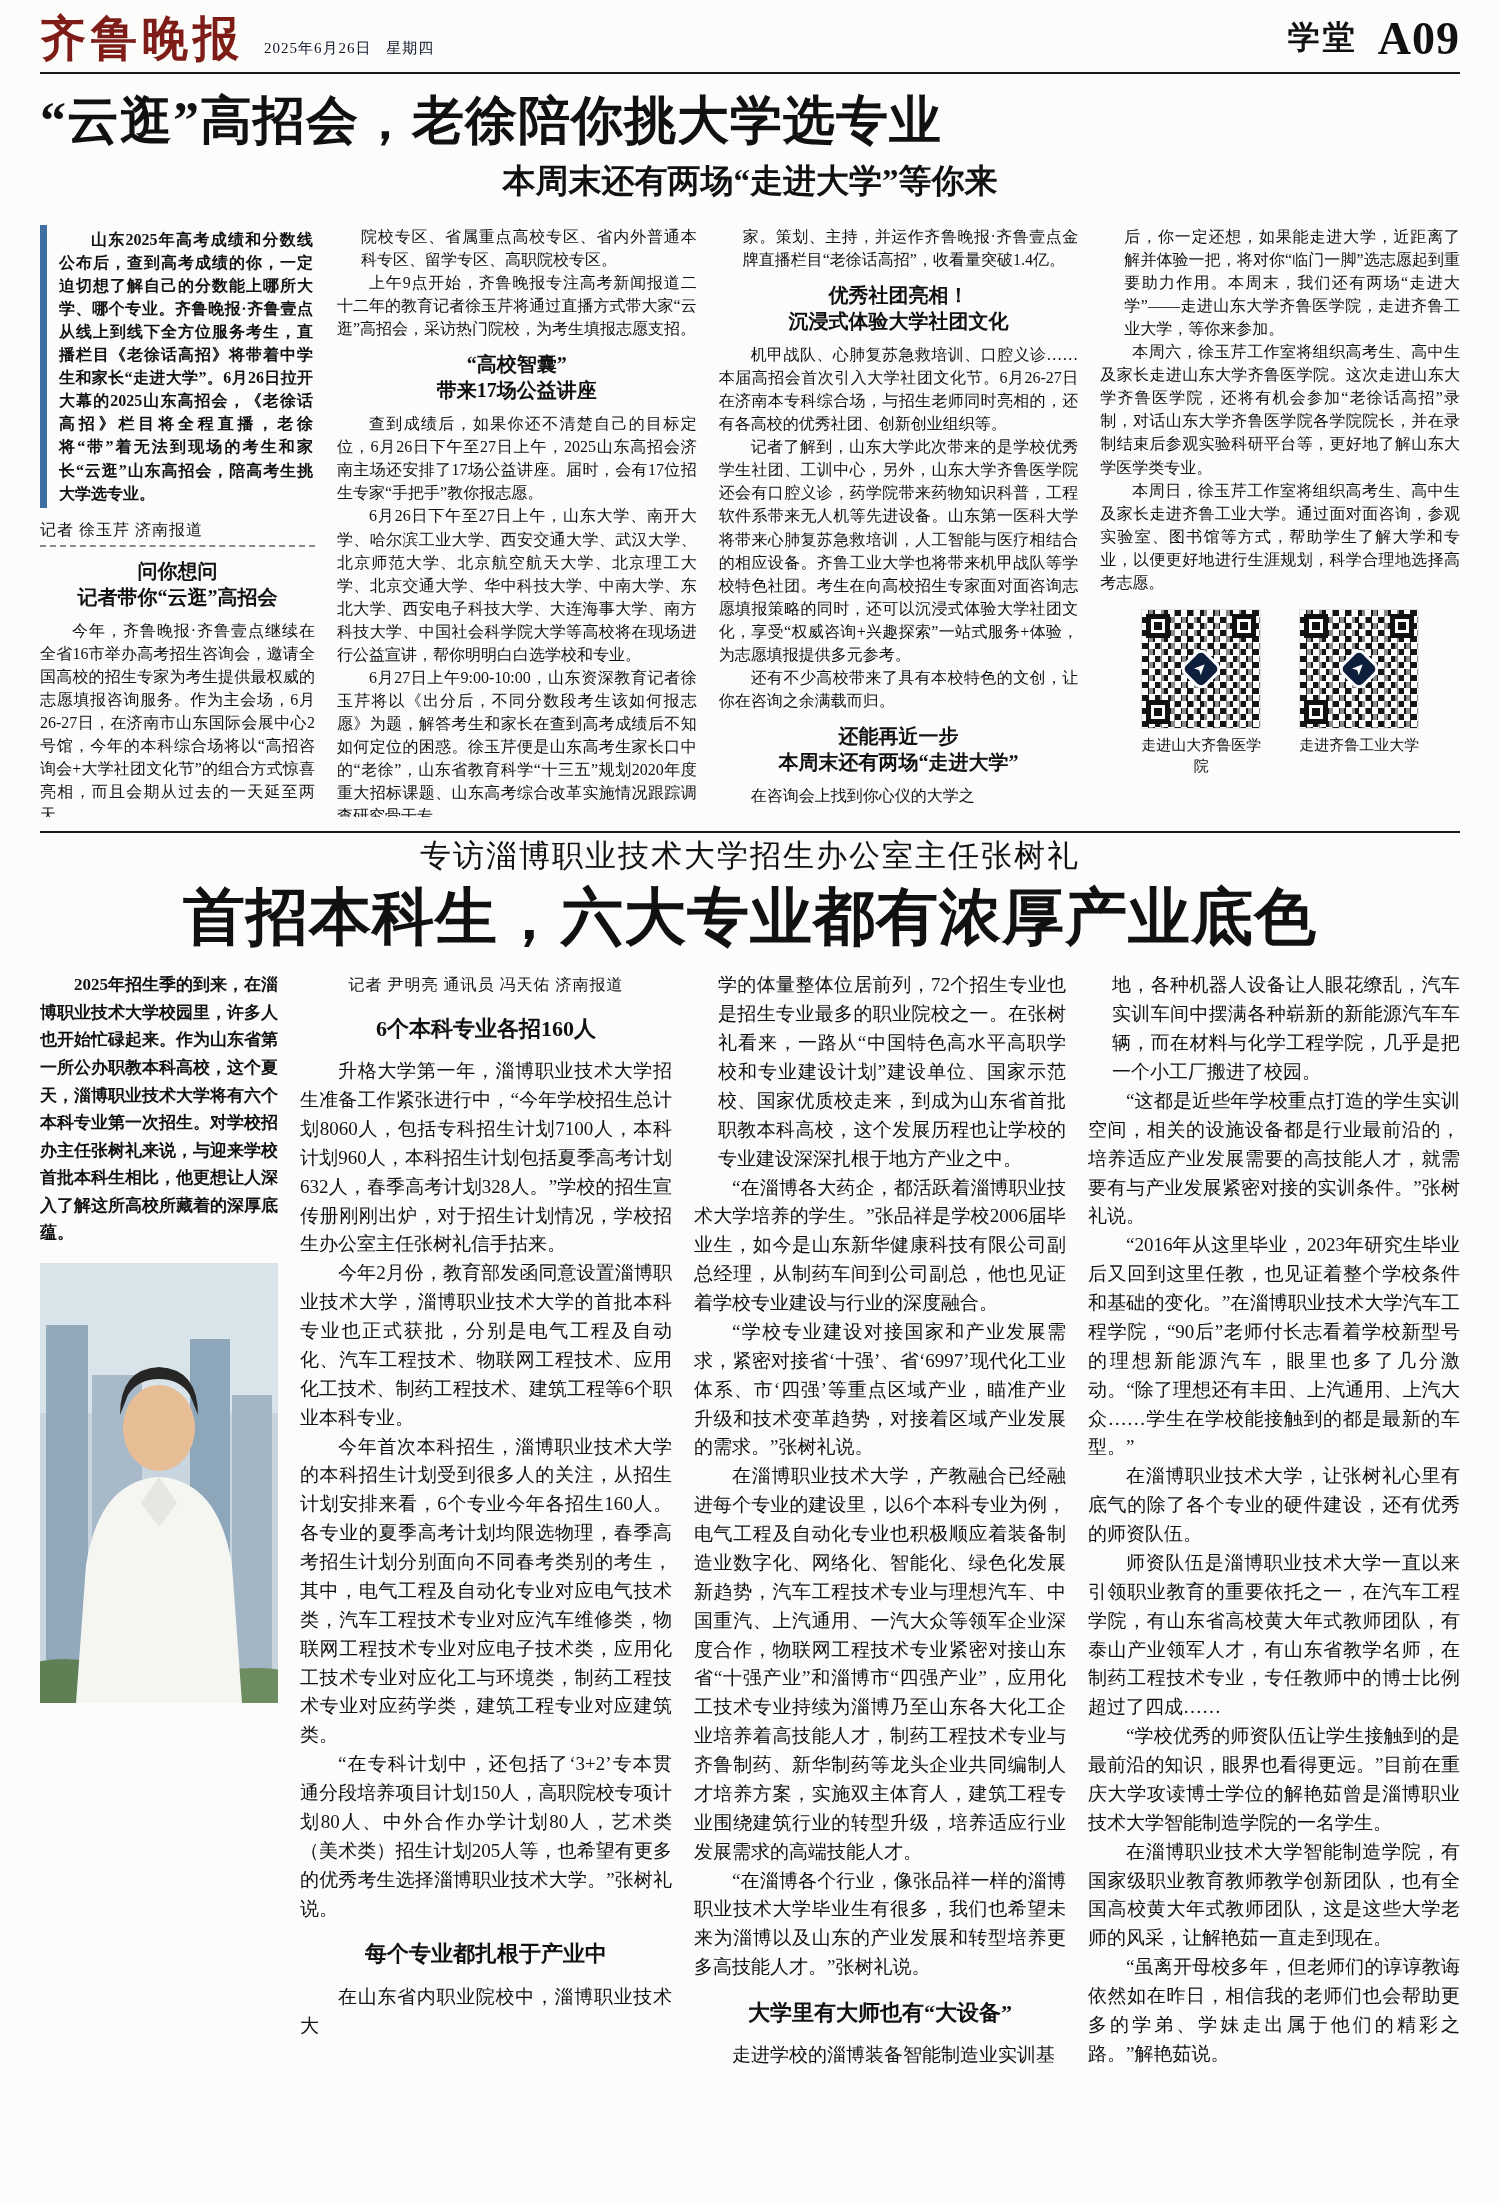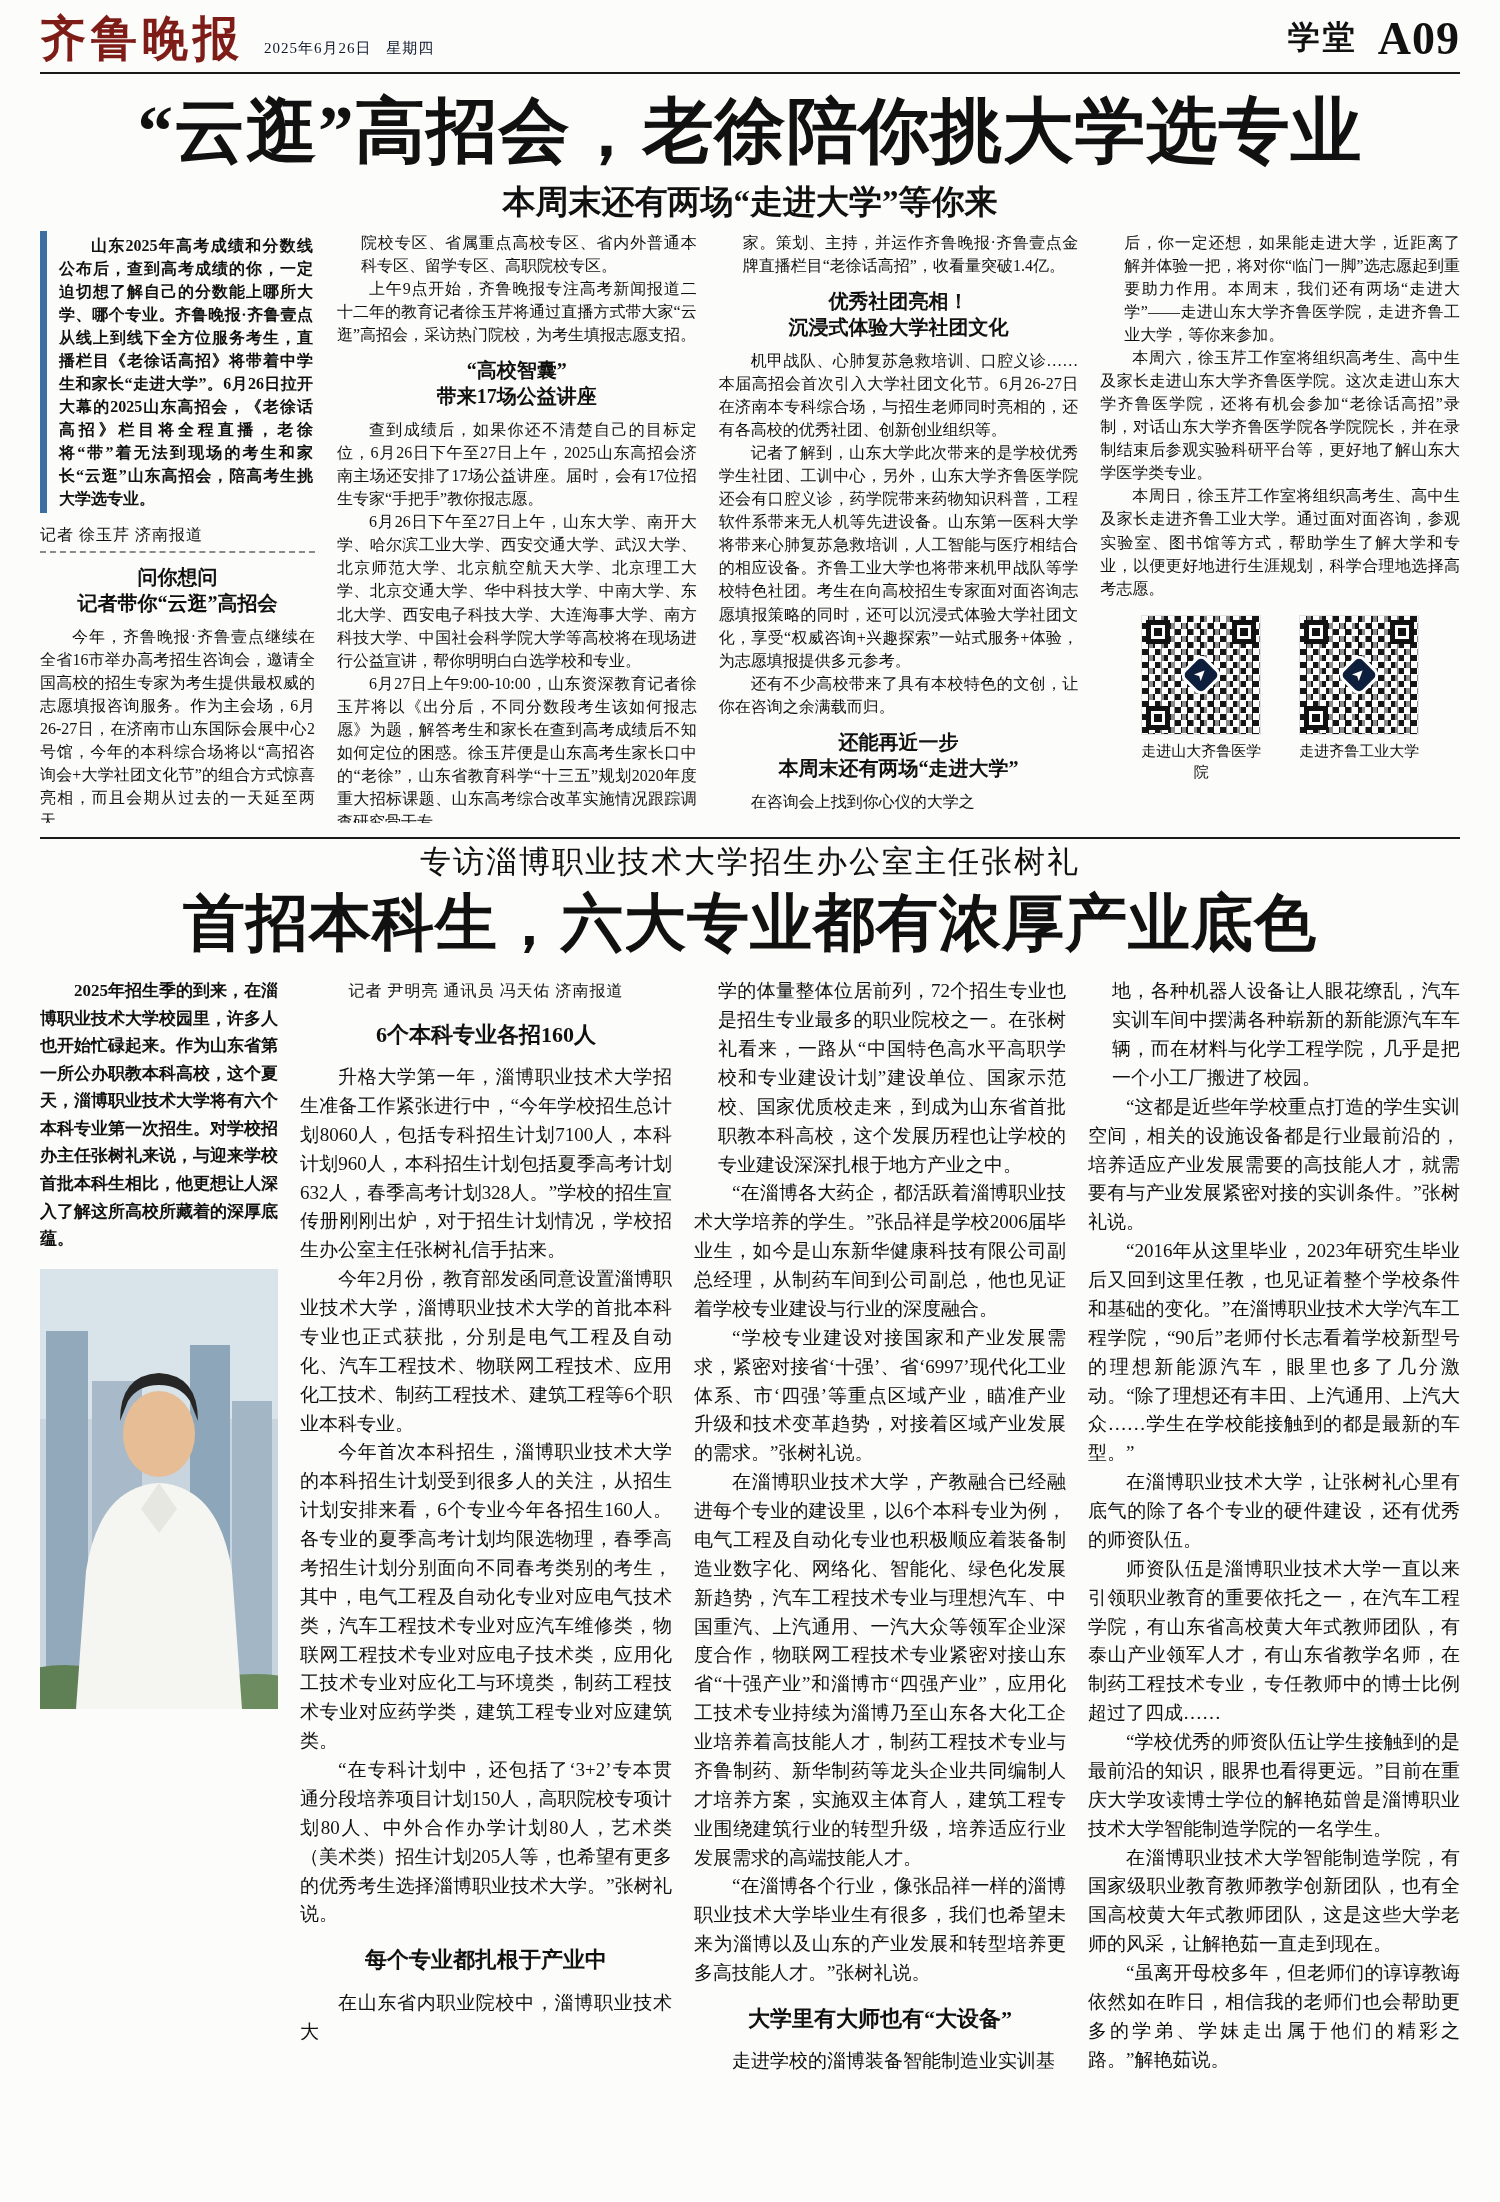--- a/index.html
+++ b/index.html
@@ -29,25 +29,25 @@
     transform:scaleY(1.05);
   }
   .dateline { font-size:15px; color:#0f172a; padding-bottom:4px; letter-spacing:1px; }
   .dateline span { margin-right:10px; }
   .mast-spacer { flex:1; }
   .section-name { font-size:32px; font-weight:700; padding-bottom:2px; letter-spacing:3px; }
   .page-no { font-size:46px; font-weight:900; line-height:1; letter-spacing:1px; }
 
   
   .a1-headline {
-    margin:18px 0 0; text-align:center;
-    font-size:71px; font-weight:900; line-height:1.1; letter-spacing:1px;
+    margin:18px 0 0; 
+    font-size:52px; font-weight:900; line-height:1.1; letter-spacing:1px;
   }
   .a1-subheadline {
-    text-align:center; font-size:33px; font-weight:700; margin:10px 0 6px;
+    text-align:center; font-size:33px; font-weight:700; margin:10px 0 21px;
   }
   .a1-body {
     display:flex; gap:22px; height:592px; overflow:hidden;
     font-size:16px; line-height:1.44; text-align:justify;
   }
   .a1col1 { flex:0 0 275px; }
   .a1col { flex:1 1 0; min-width:0; }
 
   .intro1 {
     border-left:7px solid #3e6fa3;

